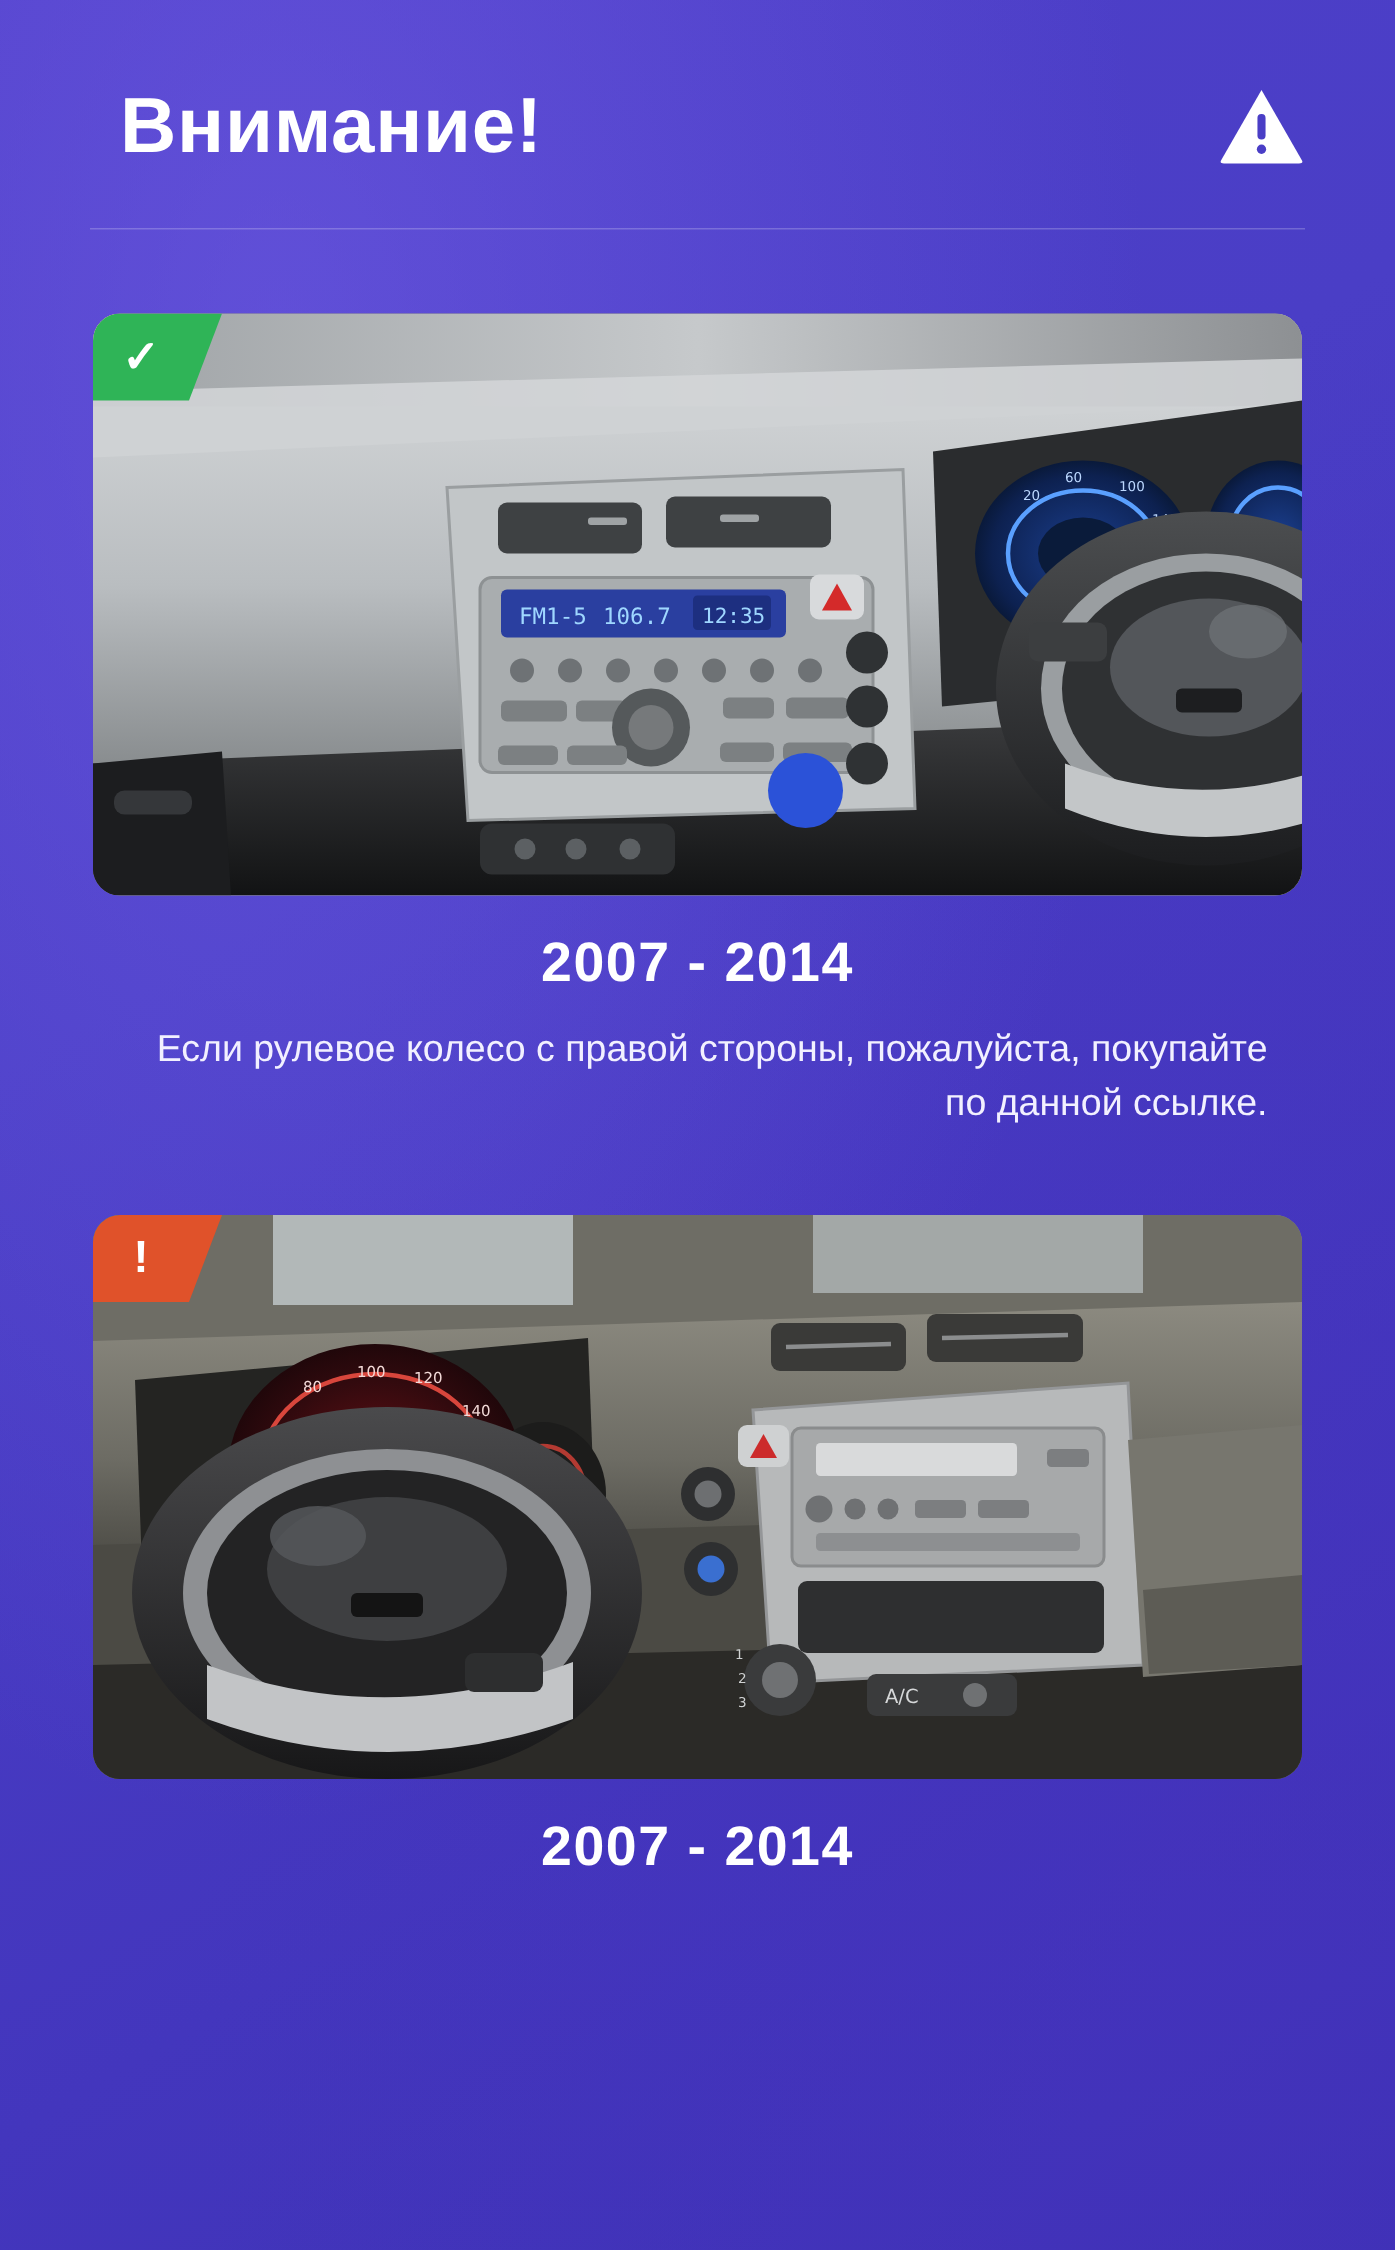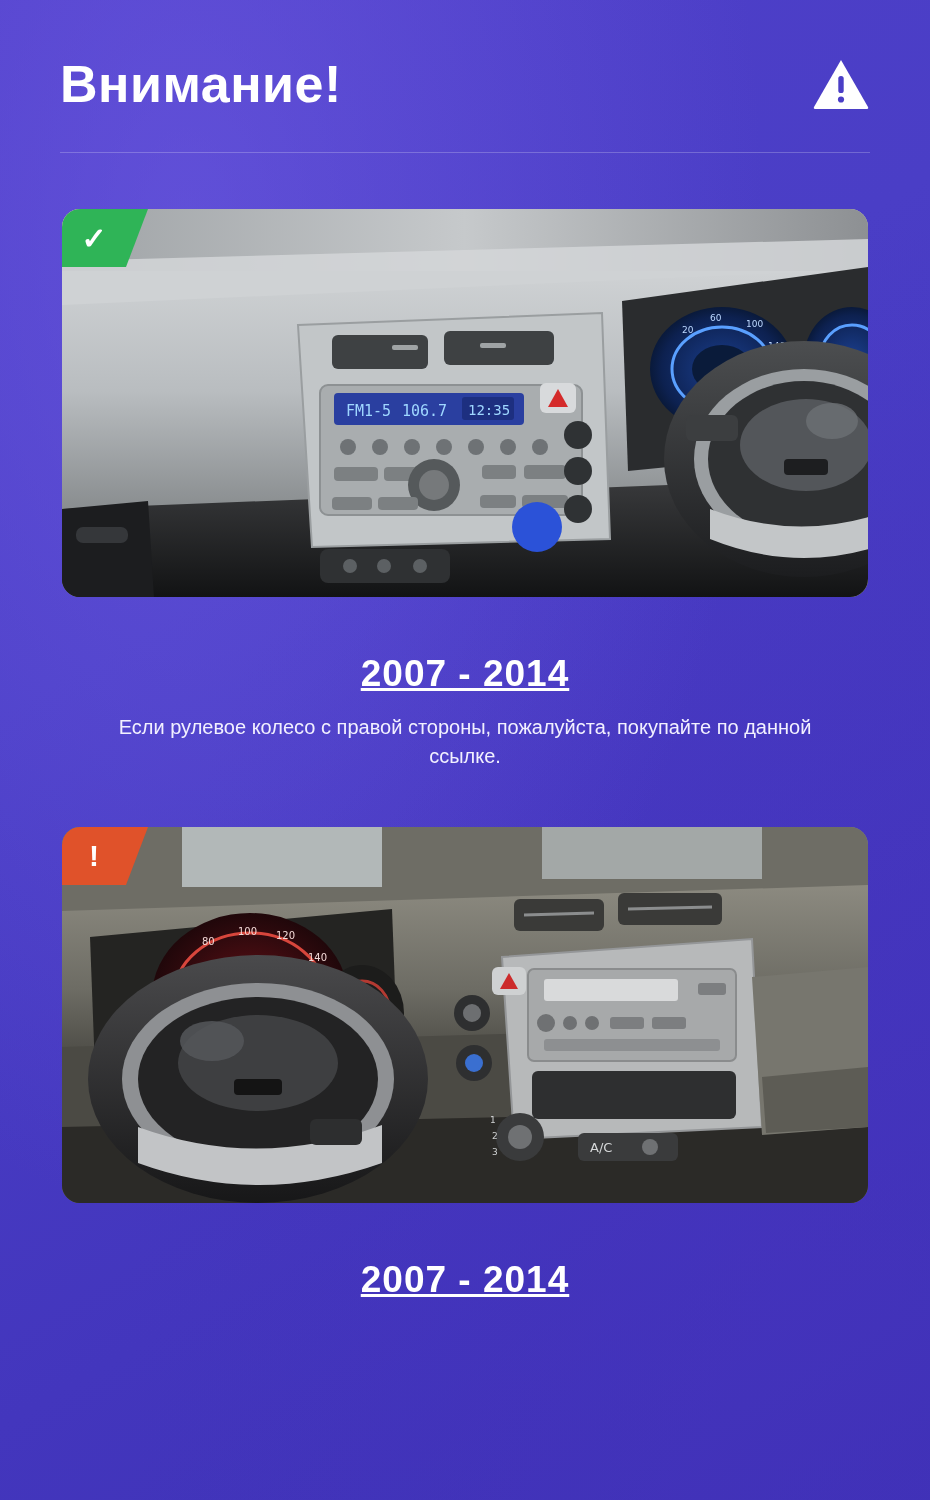--- a/index.html
+++ b/index.html
@@ -25,20 +25,21 @@
     pointer-events: none;
   }
   .content { position: relative; z-index: 2; }
 
   
   .header {
     display: flex;
     align-items: center;
     justify-content: space-between;
     padding: 58px 60px 0 60px;
+    margin-left: 20px;
   }
   .header-title {
     color: #ffffff;
     font-size: 52px;
     font-weight: bold;
     letter-spacing: 0.5px;
     line-height: 1;
   }
   .warn-badge {
     width: 58px;
@@ -92,34 +93,33 @@
     display: flex;
     align-items: center;
     justify-content: center;
     color: #fff;
     font-size: 30px;
     font-weight: bold;
     z-index: 2;
   }
 
   .caption-title {
-    margin-top: 56px;
+    margin-top: 24px;
     text-align: center;
     color: #ffffff;
     font-size: 37px;
     font-weight: bold;
     letter-spacing: 1px;
-    text-decoration: underline;
   }
   .caption-text {
     margin: 18px auto 0 auto;
     width: 760px;
-    text-align: center;
+    text-align: right;
     color: #f2f0ff;
-    font-size: 20px;
+    font-size: 25px;
     line-height: 1.45;
   }
 
   
   .car-img { width: 100%; height: 100%; display: block; }
 </style>
 </head>
 <body>
 
 <div class="page">

